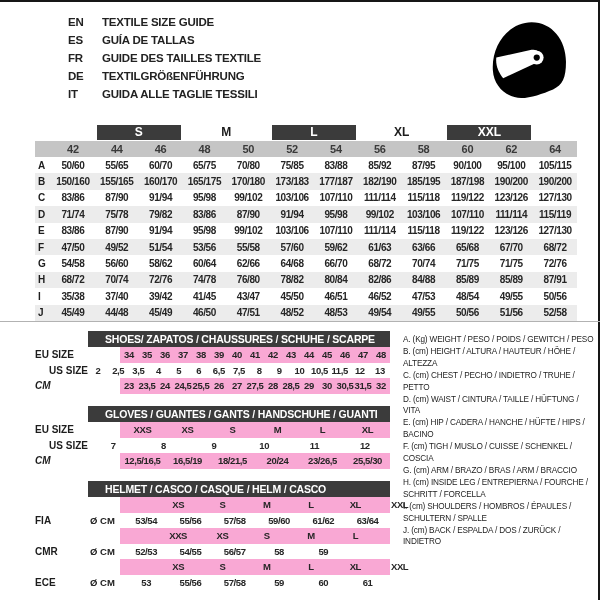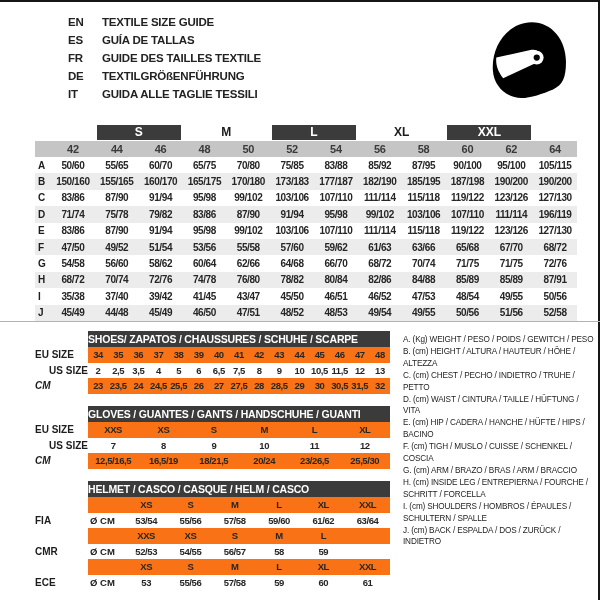--- a/index.html
+++ b/index.html
@@ -34,23 +34,23 @@
   .rlabel{font-size:10px;font-weight:700;padding-left:3px;color:#1d1d1d;}
 
   .divider{position:absolute;left:0;top:321px;width:600px;height:1px;background:#b2b2b2;}
 
   
   .sub-block{position:absolute;left:35px;display:grid;grid-template-columns:53px 302px;}
   .sub-labels{display:grid;}
   .sub-label{font-size:10px;font-weight:700;color:#1d1d1d;line-height:15.5px;}
   .sub-table{width:302px;}
   .sub-head{height:16px;line-height:16px;background:#3b3b3b;color:#fff;
-    font-size:10.5px;font-weight:700;padding-left:0;letter-spacing:-0.2px;white-space:nowrap;overflow:hidden;}
+    font-size:10.5px;font-weight:700;padding-left:17px;letter-spacing:-0.2px;white-space:nowrap;overflow:hidden;}
   .srow{display:grid;height:15.5px;align-items:center;}
-  .srow.gray{background:#f97316;}
+  .srow.gray{background:#f9a8d4;margin-left:32px;}
   .srow .cell{font-size:9.5px;font-weight:700;text-align:center;letter-spacing:-0.4px;white-space:nowrap;color:#262626;}
   .s15{grid-template-columns:repeat(15,1fr);}
   .s6{grid-template-columns:repeat(6,1fr);}
   .h7{grid-template-columns:36px repeat(6,44.3px);}
   .srow .ocm{font-size:9.5px;font-weight:700;text-align:left;padding-left:2px;white-space:nowrap;}
   .shoes-labels{grid-template-rows:16px 15.5px 15.5px 15.5px;}
   .shoes-labels .sub-label:nth-child(1){grid-row:2;}
   .shoes-labels .sub-label:nth-child(2){grid-row:3;text-align:right;}
   .shoes-labels .sub-label:nth-child(3){grid-row:4;font-style:italic;}
   .helm-labels{grid-template-rows:16px repeat(6,15.5px);}
@@ -174,21 +174,21 @@
         <span class="cell">75/78</span>
         <span class="cell">79/82</span>
         <span class="cell">83/86</span>
         <span class="cell">87/90</span>
         <span class="cell">91/94</span>
         <span class="cell">95/98</span>
         <span class="cell">99/102</span>
         <span class="cell">103/106</span>
         <span class="cell">107/110</span>
         <span class="cell">111/114</span>
-        <span class="cell">196/119</span>
+        <span class="cell">115/119</span>
       </div>
     <div class="trow">
       <span class="rlabel">E</span>
     <span class="cell">83/86</span>
         <span class="cell">87/90</span>
         <span class="cell">91/94</span>
         <span class="cell">95/98</span>
         <span class="cell">99/102</span>
         <span class="cell">103/106</span>
         <span class="cell">107/110</span>

